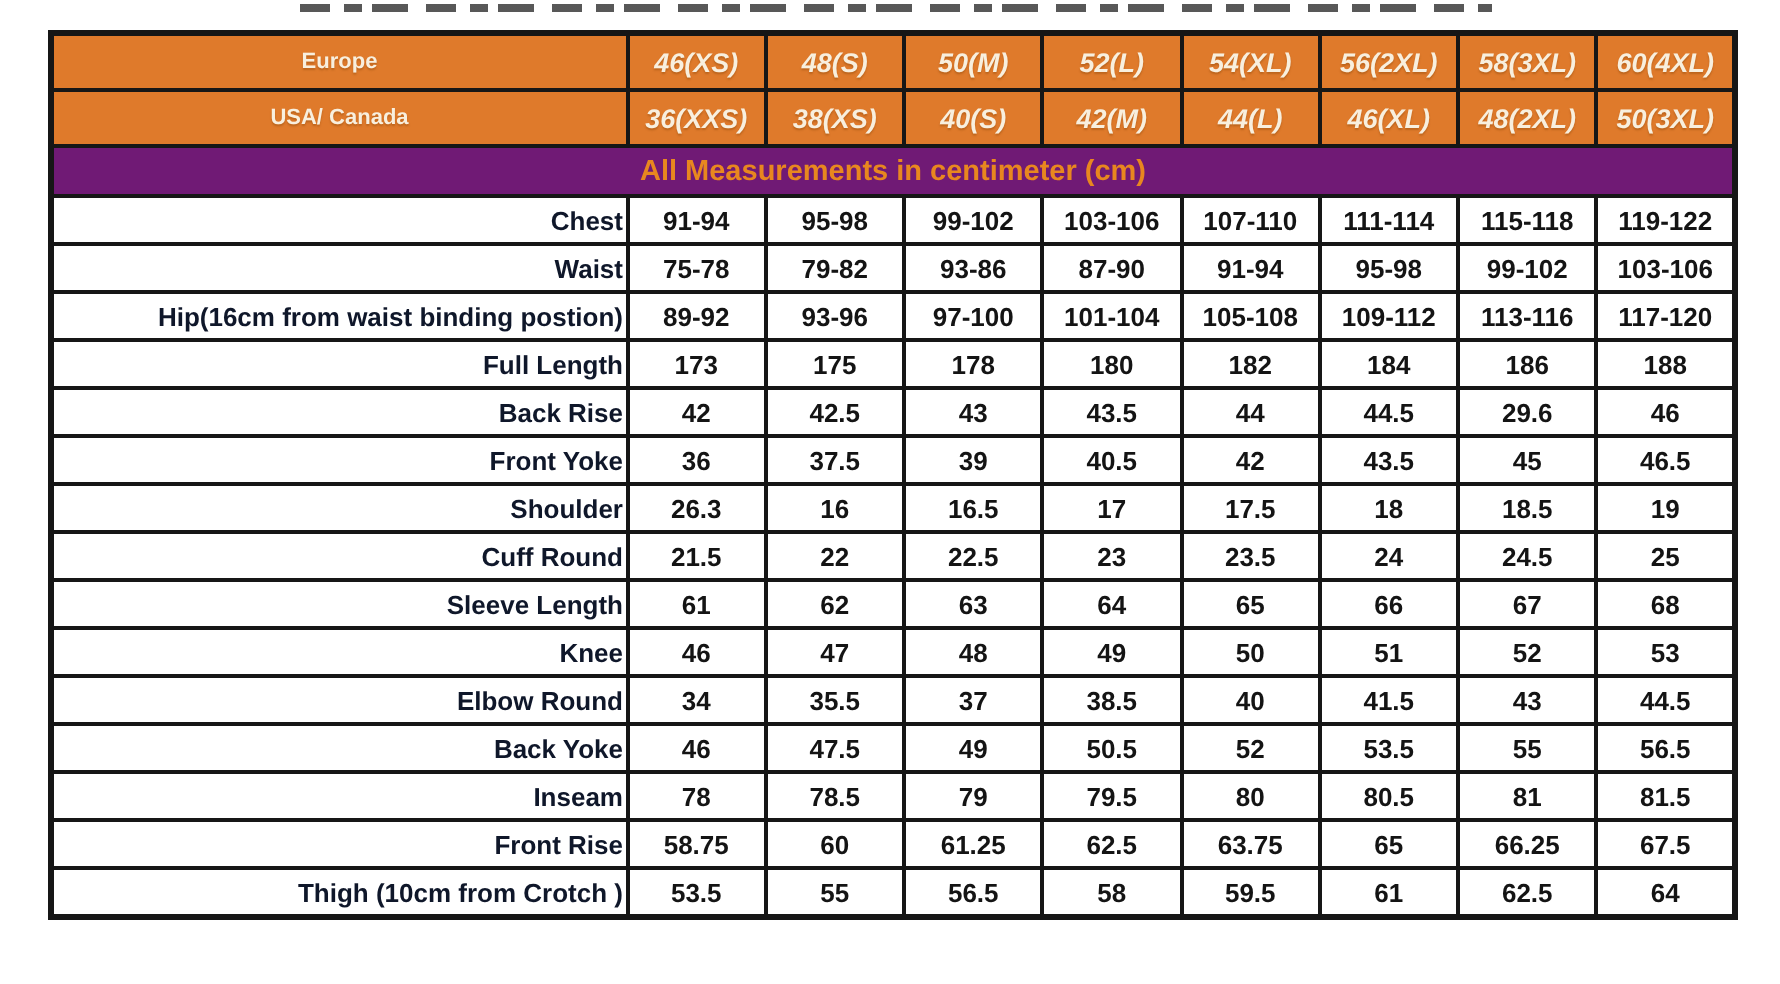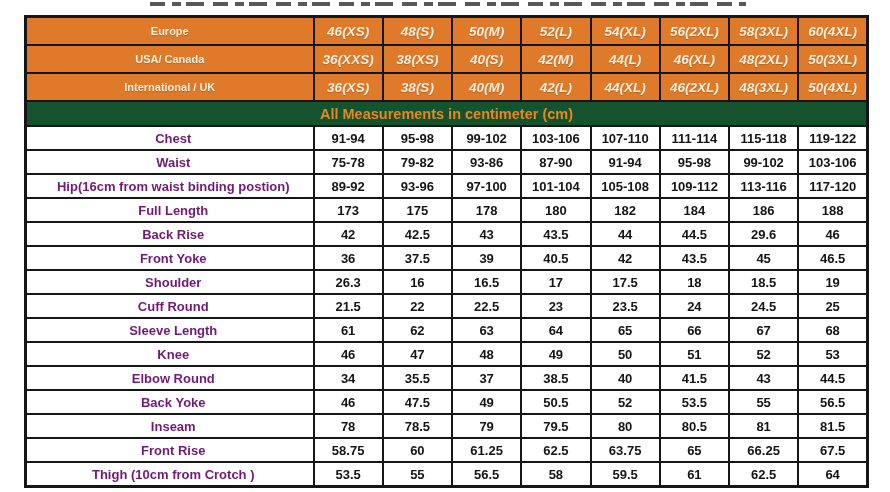--- a/index.html
+++ b/index.html
@@ -52,28 +52,28 @@
     font-size: 11px;
     text-shadow: 0 1px 1px rgba(120,60,0,0.35);
   }
   td.hsz { font-size: 13.5px; font-style: italic; }
   td.note-cell {
     height: 21px;
     text-align: center;
     font-weight: bold;
     font-size: 14.5px;
     color: #E8871F;
-    background: #14532d;
+    background: #701a75;
   }
   td.lbl {
     height: 20px;
     font-weight: bold;
     font-size: 13px;
-    color: #701a75;
-    text-align: center;
+    color: #0f172a;
+    text-align: right;
     padding-left: 8px;
     background: #ffffff;
     margin-top: 44px;
   }
   td.val {
     height: 20px;
     font-weight: bold;
     font-size: 13px;
     color: #141414;
     text-align: center;
@@ -114,31 +114,20 @@
       <td class="hsz">36(XXS)</td>
       <td class="hsz">38(XS)</td>
       <td class="hsz">40(S)</td>
       <td class="hsz">42(M)</td>
       <td class="hsz">44(L)</td>
       <td class="hsz">46(XL)</td>
       <td class="hsz">48(2XL)</td>
       <td class="hsz">50(3XL)</td>
     </tr>
     <tr>
-      <td class="hlbl">International / UK</td>
-      <td class="hsz">36(XS)</td>
-      <td class="hsz">38(S)</td>
-      <td class="hsz">40(M)</td>
-      <td class="hsz">42(L)</td>
-      <td class="hsz">44(XL)</td>
-      <td class="hsz">46(2XL)</td>
-      <td class="hsz">48(3XL)</td>
-      <td class="hsz">50(4XL)</td>
-    </tr>
-    <tr>
       <td class="note-cell" colspan="9">All Measurements in centimeter (cm)</td>
     </tr>
   </tbody>
   <tbody id="data-rows">
       <tr>
         <td class="lbl">Chest</td>
         <td class="val">91-94</td>
         <td class="val">95-98</td>
         <td class="val">99-102</td>
         <td class="val">103-106</td>

